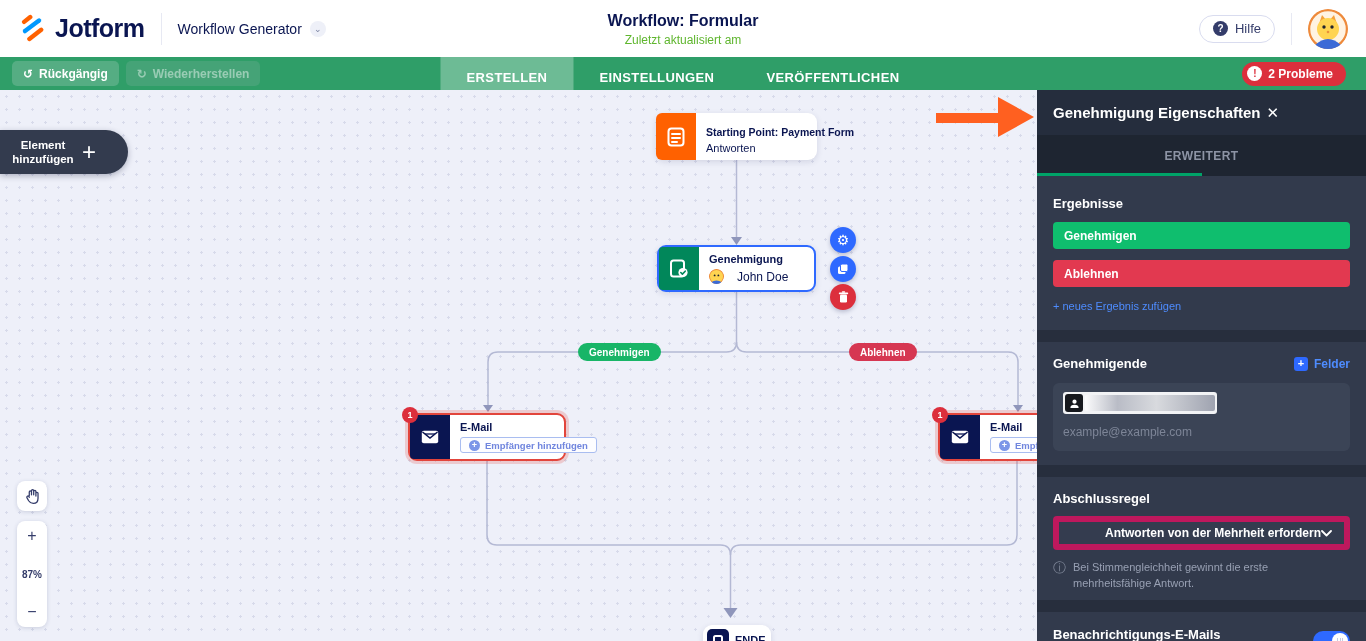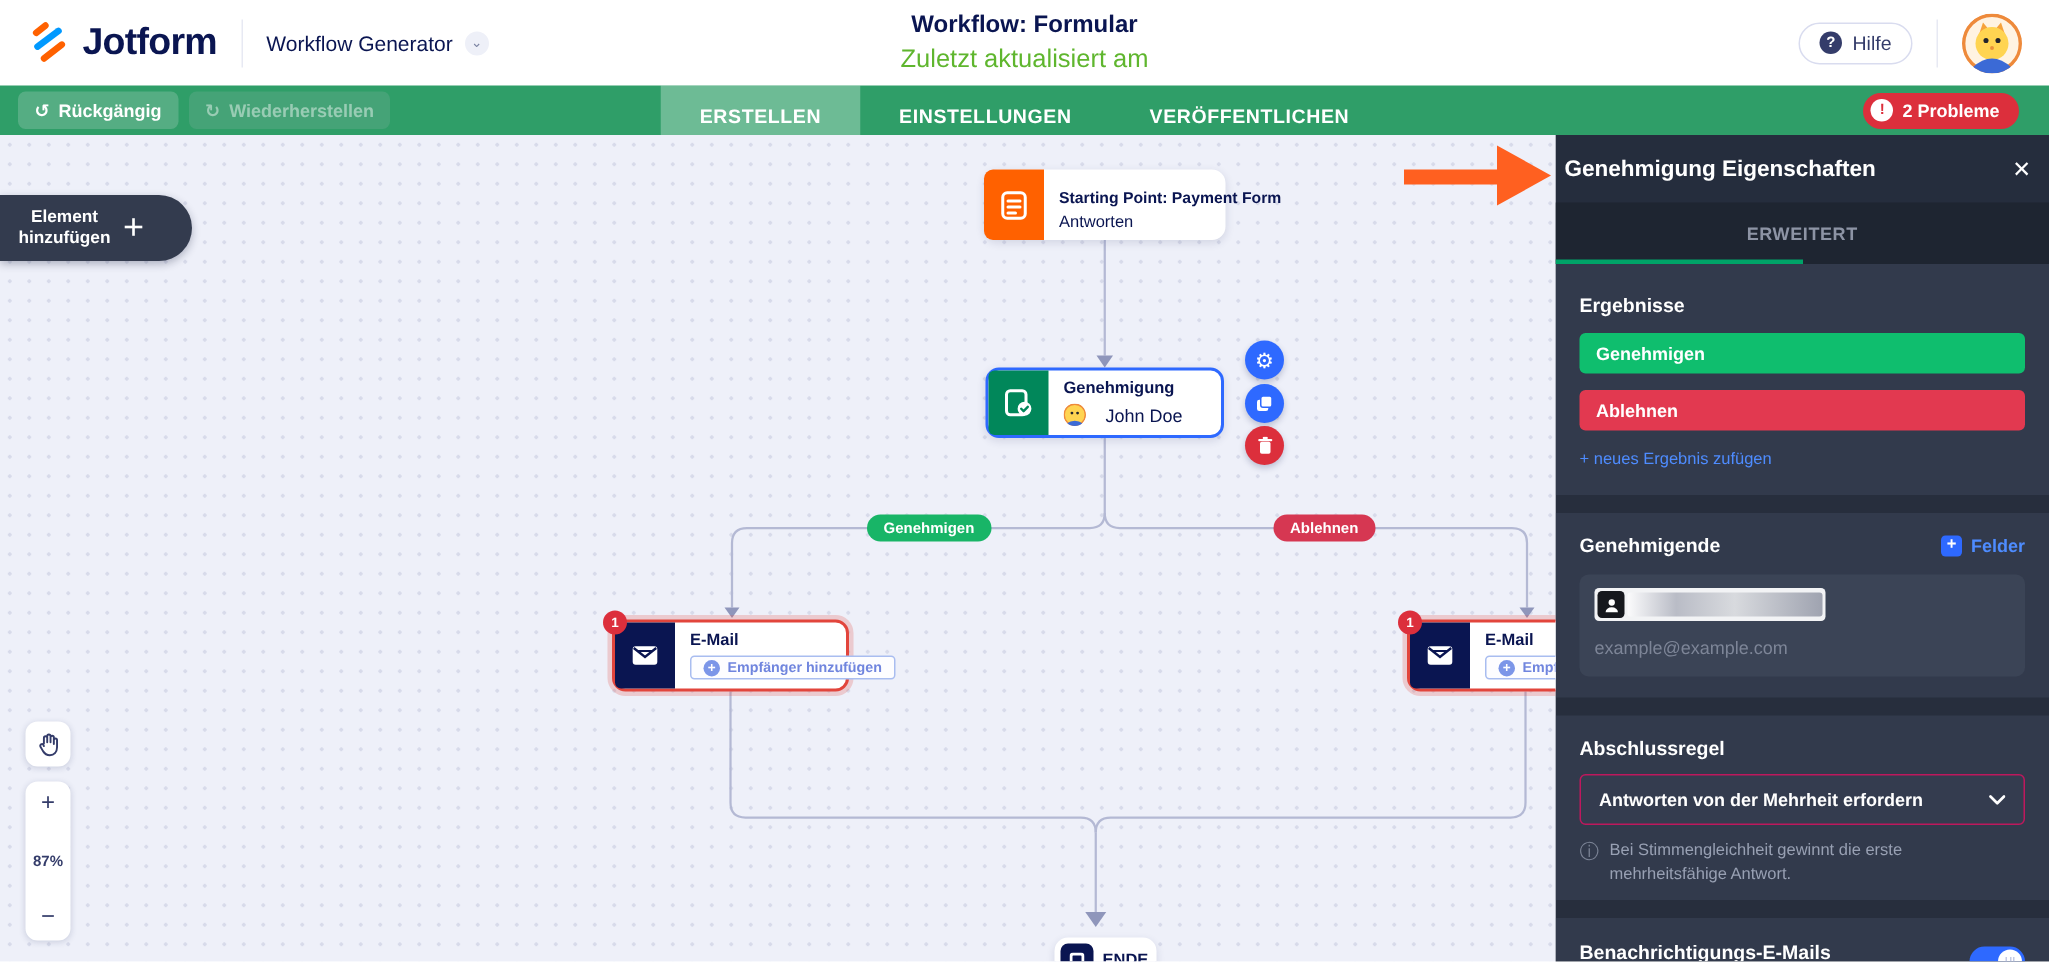--- a/index.html
+++ b/index.html
@@ -8,21 +8,21 @@
   
   .topbar{height:57px;background:#fff;display:flex;align-items:center;justify-content:space-between;padding:0 18px;position:relative;}
   .tb-left{display:flex;align-items:center;}
   .logo{display:flex;gap:9px;cursor:pointer;}
   .logo-text{font-size:25px;font-weight:800;color:#0a1551;letter-spacing:-.5px;}
   .v-div{width:1px;height:32px;background:#e7e9f3;margin:0 16px;}
   .product{display:flex;align-items:center;gap:8px;font-size:14px;color:#0a1551;cursor:pointer;}
   .chev-circle{width:16px;height:16px;border-radius:50%;background:#eef0f8;color:#7c84a3;font-size:9px;display:flex;align-items:center;justify-content:center;}
   .tb-center{position:absolute;left:50%;top:50%;transform:translate(-50%,-50%);text-align:center;}
   .page-title{font-size:16px;font-weight:bold;color:#0a1551;}
-  .page-subtitle{font-size:17px;color:#5fb62e;margin-top:3px;}
+  .page-subtitle{font-size:12px;color:#5fb62e;margin-top:3px;}
   .tb-right{display:flex;align-items:center;}
   .help-btn{display:flex;align-items:center;gap:7px;height:28px;padding:0 13px;border:1px solid #d9dcef;border-radius:14px;background:#fff;font-size:13px;color:#343c6a;cursor:pointer;}
   .help-q{width:15px;height:15px;border-radius:50%;background:#343c6a;color:#fff;font-size:10px;font-weight:bold;display:flex;align-items:center;justify-content:center;}
   .avatar{width:40px;height:40px;border-radius:50%;overflow:hidden;cursor:pointer;}
 
   
   .toolbar{height:33px;background:#2f9e68;display:flex;align-items:center;padding:0 12px;position:relative;}
   .tool-btn{height:25px;border:0;border-radius:5px;display:flex;align-items:center;gap:6px;padding:0 11px;font-size:12px;font-weight:bold;color:#fff;cursor:pointer;font-family:inherit;}
   .undo-btn{background:#55ad83;margin-right:7px;}
   .redo-btn{background:#45a377;color:rgba(255,255,255,.45);}
@@ -79,21 +79,21 @@
   .add-element-text{width:66px;color:#fff;font-size:11.5px;font-weight:bold;line-height:1.25;text-align:center;}
   .add-element-plus{color:#fff;font-size:24px;font-weight:300;line-height:1;}
   .hand-btn{position:absolute;left:17px;top:391px;width:30px;height:30px;background:#fff;border-radius:8px;box-shadow:0 1px 4px rgba(40,48,100,.18);display:flex;align-items:center;justify-content:center;cursor:pointer;}
   .zoom-pill{position:absolute;left:17px;top:431px;width:30px;height:106px;background:#fff;border-radius:8px;box-shadow:0 1px 4px rgba(40,48,100,.18);display:flex;flex-direction:column;align-items:center;justify-content:space-between;padding:7px 0;}
   .zoom-btn{color:#343c6a;font-size:16px;line-height:1;cursor:pointer;background:none;border:0;font-family:inherit;}
   .zoom-level{color:#343c6a;font-size:10px;font-weight:bold;}
   .annotation-arrow{position:absolute;left:930px;top:5px;}
 
   
   .panel{width:329px;background:#272e3d;display:flex;flex-direction:column;overflow:hidden;flex:none;}
-  .panel-header{height:45px;background:#252d3d;display:flex;align-items:center;justify-content:space-between;padding:0 6px;flex:none;}
+  .panel-header{height:45px;background:#252d3d;display:flex;align-items:center;padding:0 16px;flex:none;}
   .panel-title{color:#fff;font-size:15px;font-weight:bold;}
   .panel-close{color:#fff;font-size:15px;cursor:pointer;padding:2px 6px;}
   .panel-tabs{height:41px;background:#1e2531;display:flex;position:relative;flex:none;}
   .panel-tab{flex:1;display:flex;align-items:center;justify-content:center;font-size:12px;font-weight:bold;letter-spacing:.4px;color:#8d94a5;cursor:pointer;}
   .panel-tab.active{color:#fff;}
   .tab-underline{position:absolute;bottom:0;left:0;width:50%;height:3px;background:#00a368;}
   .panel-body{flex:1;display:flex;flex-direction:column;gap:12px;background:#272e3d;overflow:hidden;}
   .sec{background:#323a4c;padding:14px 16px;flex:none;}
   .sec-heading{color:#fff;font-size:13px;font-weight:bold;}
   .sec-results{padding-top:20px;padding-bottom:16px;}
@@ -103,21 +103,21 @@
   .add-link{display:inline-block;margin-top:13px;font-size:11px;color:#4e8cff;cursor:pointer;}
   .sec-head-row{display:flex;justify-content:space-between;align-items:center;}
   .felder-btn{display:flex;align-items:center;gap:6px;color:#4e8cff;font-size:12px;font-weight:bold;cursor:pointer;}
   .felder-plus{width:14px;height:14px;background:#2e69ff;border-radius:3px;color:#fff;font-size:11px;line-height:13px;text-align:center;}
   .approver-box{margin-top:12px;background:#3b4456;border-radius:6px;padding:9px 10px 12px;cursor:text;}
   .chip{display:flex;align-items:center;height:22px;width:154px;background:#f2f3f5;border-radius:3px;padding:2px;gap:2px;}
   .chip-person{width:18px;height:18px;border-radius:3px;background:#16181d;display:flex;align-items:center;justify-content:center;flex:none;}
   .chip-redacted{flex:1;height:16px;border-radius:2px;background:linear-gradient(90deg,#fbfbfc 0%,#b9bcc6 25%,#d8dade 55%,#9fa3b0 100%);}
   .approver-ph{margin-top:11px;color:#7d8597;font-size:12px;}
   .sec-rule{padding-bottom:8px;}
-  .select{margin-top:10px;height:34px;border:1px solid #be185d;border-radius:4px;display:flex;align-items:center;justify-content:space-between;padding:0 12px;color:#fff;font-size:12px;font-weight:bold;background:#343c4f;cursor:pointer;}
+  .select{margin-top:10px;height:34px;border:6px solid #be185d;border-radius:4px;display:flex;align-items:center;justify-content:flex-end;padding:0 12px;color:#fff;font-size:12px;font-weight:bold;background:#343c4f;cursor:pointer;}
   .info-row{margin-top:10px;display:flex;gap:7px;color:#98a0b3;font-size:11px;line-height:1.45;align-items:flex-start;}
   .info-i{color:#7c8496;font-size:13px;line-height:1.2;}
   .info-text{max-width:250px;}
   .sec-notify{display:flex;justify-content:space-between;align-items:flex-start;padding-top:15px;flex:1;}
   .toggle{width:37px;height:20px;border-radius:10px;background:#2e69ff;position:relative;cursor:pointer;flex:none;margin-top:4px;}
   .toggle-knob{position:absolute;right:2px;top:2px;width:16px;height:16px;border-radius:8px;background:#fff;display:flex;align-items:center;justify-content:center;gap:1.5px;}
   .toggle-knob i{display:block;width:1px;height:6px;background:#c4cae4;}
 </style>
 </head>
 <body>

